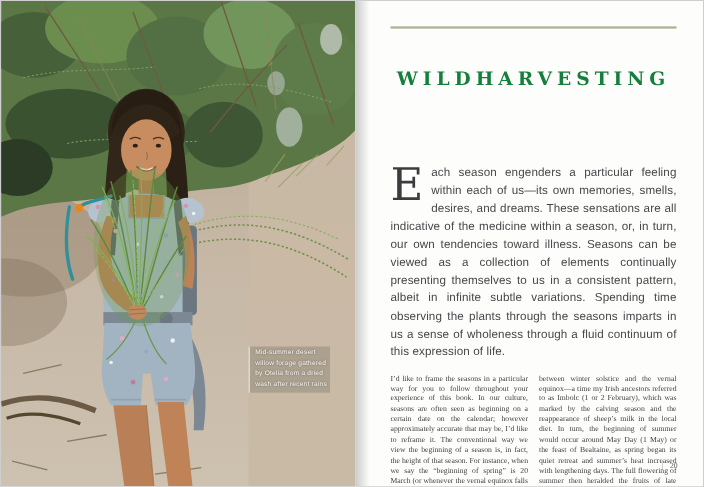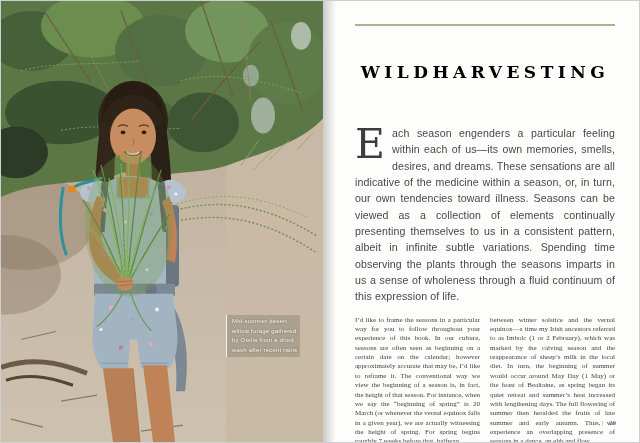--- a/index.html
+++ b/index.html
@@ -28,24 +28,24 @@
     position:relative; flex:1; height:100%;
     background:#fdfdfb; padding:23px 24px 0 32px;
   }
   .page-right::before { 
     content:""; position:absolute; left:0; top:0; bottom:0; width:13px;
     background:linear-gradient(to right, rgba(0,0,0,.20), rgba(0,0,0,0));
     pointer-events:none;
   }
   .title-rule { height:2px; background:#a9b38c; margin-bottom:30px; }
   .chapter-title {
-    text-align:center; color:#000000;
+    text-align:center; color:#15803d;
     font-family:"DejaVu Serif", serif; font-weight:bold;
     font-size:17px; line-height:1.95; letter-spacing:4.5px;
-    margin-bottom:36px;
+    margin-bottom:60px;
   }
   .chapter-title .tline { display:block; }
   .intro {
     color:#46474a; font-size:10.6px; line-height:1.54;
     text-align:justify; letter-spacing:.1px;
   }
   .dropcap {
     float:left; font-family:"DejaVu Serif", serif;
     font-size:41px; line-height:.82; color:#3b3c3e;
     padding:3px 7px 0 0;

